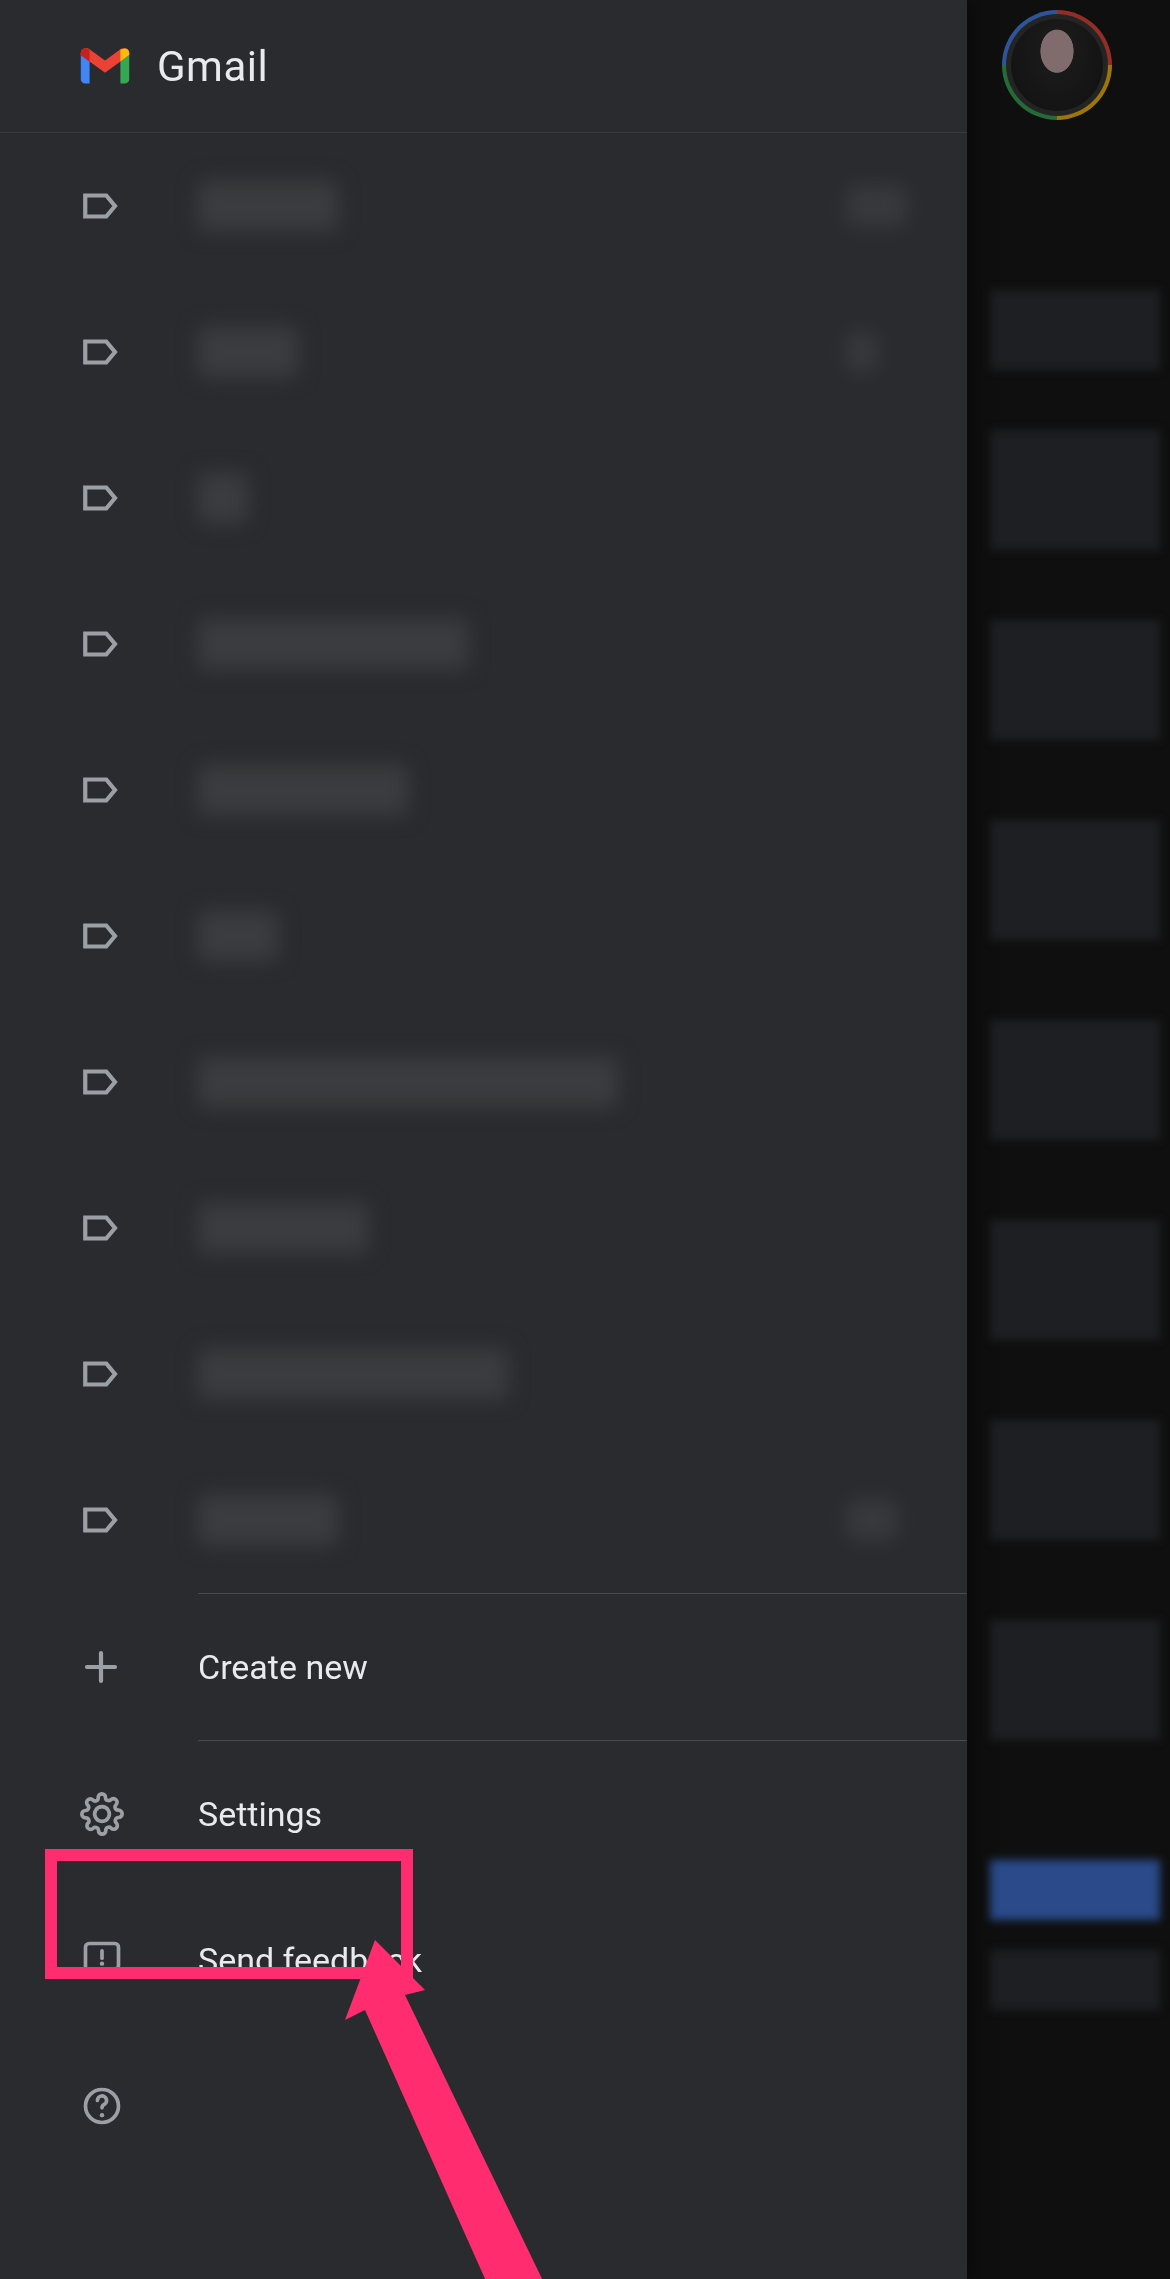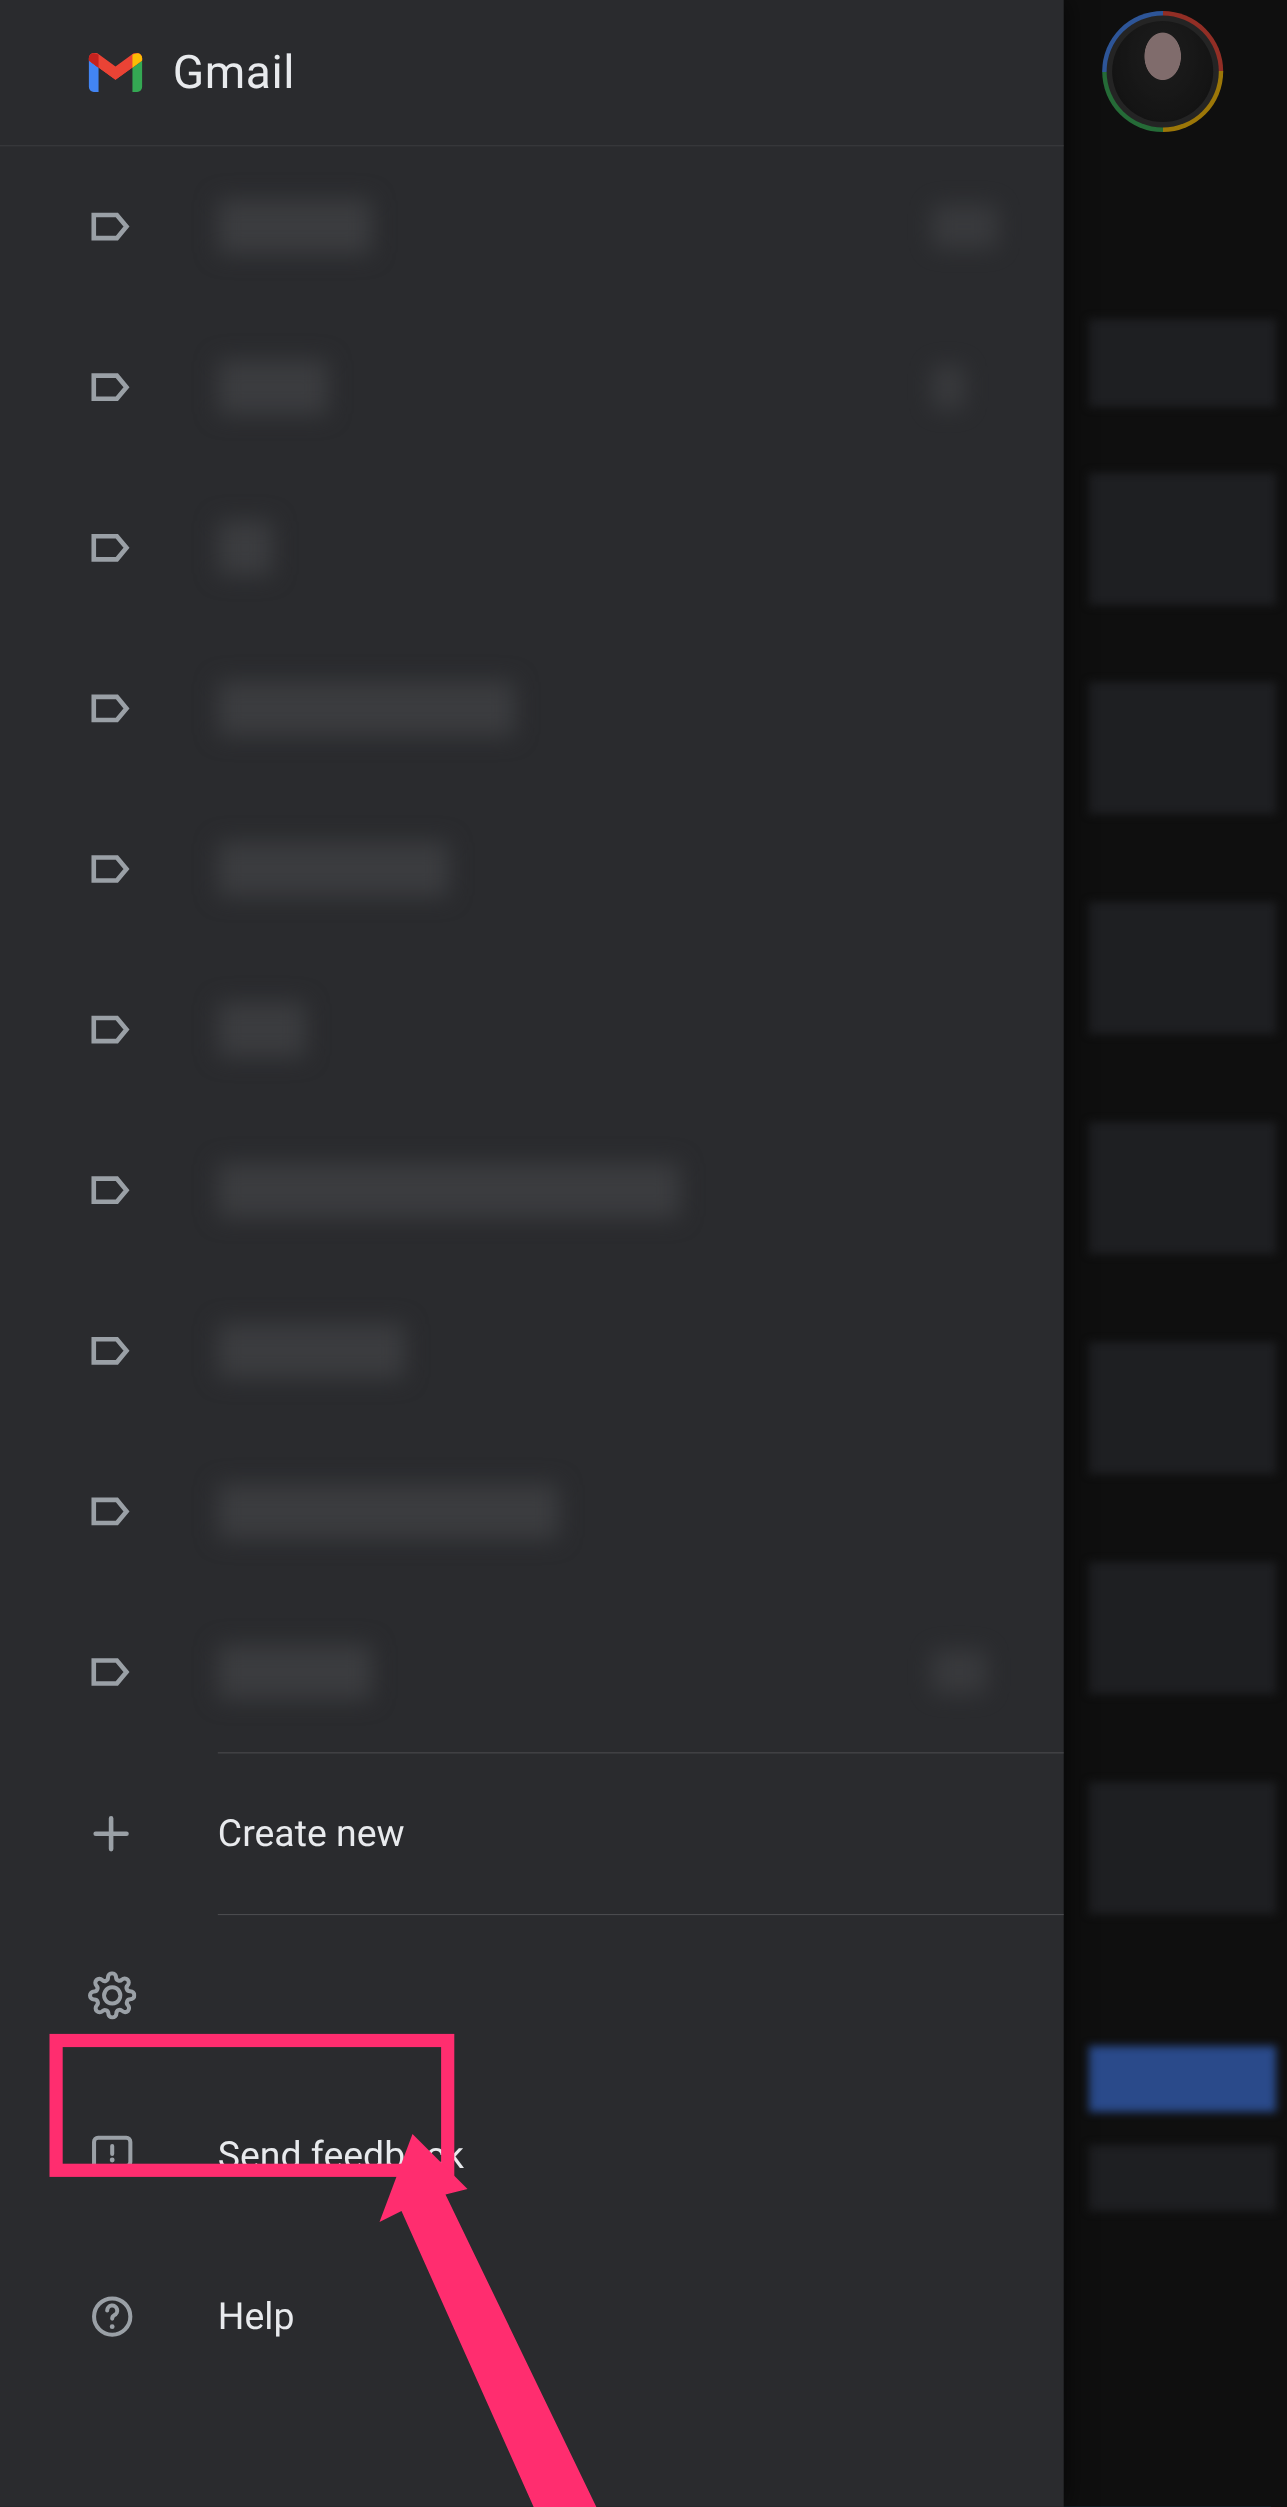--- a/index.html
+++ b/index.html
@@ -221,20 +221,21 @@
 
       <div class="divider"></div>
 
       <div class="drawer-item">
         <div class="iconcol">
           <svg width="44" height="44" viewBox="0 0 24 24">
             <path fill="none" stroke="#9aa0a6" stroke-width="2" d="M12 8 a4 4 0 1 0 0.001 0 Z"></path>
             <path fill="none" stroke="#9aa0a6" stroke-width="2" stroke-linejoin="round" d="M19.4 15a1.65 1.65 0 0 0 .33 1.82l.06.06a2 2 0 1 1-2.83 2.83l-.06-.06a1.65 1.65 0 0 0-1.82-.33 1.65 1.65 0 0 0-1 1.51V21a2 2 0 1 1-4 0v-.09a1.65 1.65 0 0 0-1-1.51 1.65 1.65 0 0 0-1.82.33l-.06.06a2 2 0 1 1-2.83-2.83l.06-.06a1.65 1.65 0 0 0 .33-1.82 1.65 1.65 0 0 0-1.51-1H3a2 2 0 1 1 0-4h.09a1.65 1.65 0 0 0 1.51-1 1.65 1.65 0 0 0-.33-1.82l-.06-.06a2 2 0 1 1 2.83-2.83l.06.06a1.65 1.65 0 0 0 1.82.33h0a1.65 1.65 0 0 0 1-1.51V3a2 2 0 1 1 4 0v.09a1.65 1.65 0 0 0 1 1.51h0a1.65 1.65 0 0 0 1.82-.33l.06-.06a2 2 0 1 1 2.83 2.83l-.06.06a1.65 1.65 0 0 0-.33 1.82v0a1.65 1.65 0 0 0 1.51 1H21a2 2 0 1 1 0 4h-.09a1.65 1.65 0 0 0-1.51 1z"></path>
           </svg>
         </div>
+        <div class="labelcol">Settings</div>
       </div>
 
       <div class="drawer-item">
         <div class="iconcol">
           <svg width="44" height="44" viewBox="0 0 24 24">
             <path fill="none" stroke="#9aa0a6" stroke-width="2" stroke-linejoin="round" d="M21 15a2 2 0 0 1-2 2H7l-4 4V5a2 2 0 0 1 2-2h14a2 2 0 0 1 2 2z"></path>
             <line x1="12" y1="7" x2="12" y2="11" stroke="#9aa0a6" stroke-width="2" stroke-linecap="round"></line>
             <circle cx="12" cy="14" r="1.2" fill="#9aa0a6"></circle>
           </svg>
         </div>
@@ -242,21 +243,20 @@
       </div>
 
       <div class="drawer-item">
         <div class="iconcol">
           <svg width="44" height="44" viewBox="0 0 24 24">
             <circle cx="12" cy="12" r="9" fill="none" stroke="#9aa0a6" stroke-width="2"></circle>
             <path d="M9.5 9a2.5 2.5 0 1 1 3.5 2.3c-.8.4-1 .9-1 1.7" fill="none" stroke="#9aa0a6" stroke-width="2" stroke-linecap="round"></path>
             <circle cx="12" cy="17" r="1.2" fill="#9aa0a6"></circle>
           </svg>
         </div>
-        <div class="labelcol">Help</div>
       </div>
 
     </div>
   </div>
 
   <div class="highlight-box"></div>
 
   <svg class="arrow" width="250" height="360" viewBox="0 0 250 360">
     <defs></defs>
     <polygon points="40,0 90,50 70,55 210,345 155,350 30,70 10,80" fill="#ff2d6f"></polygon>

